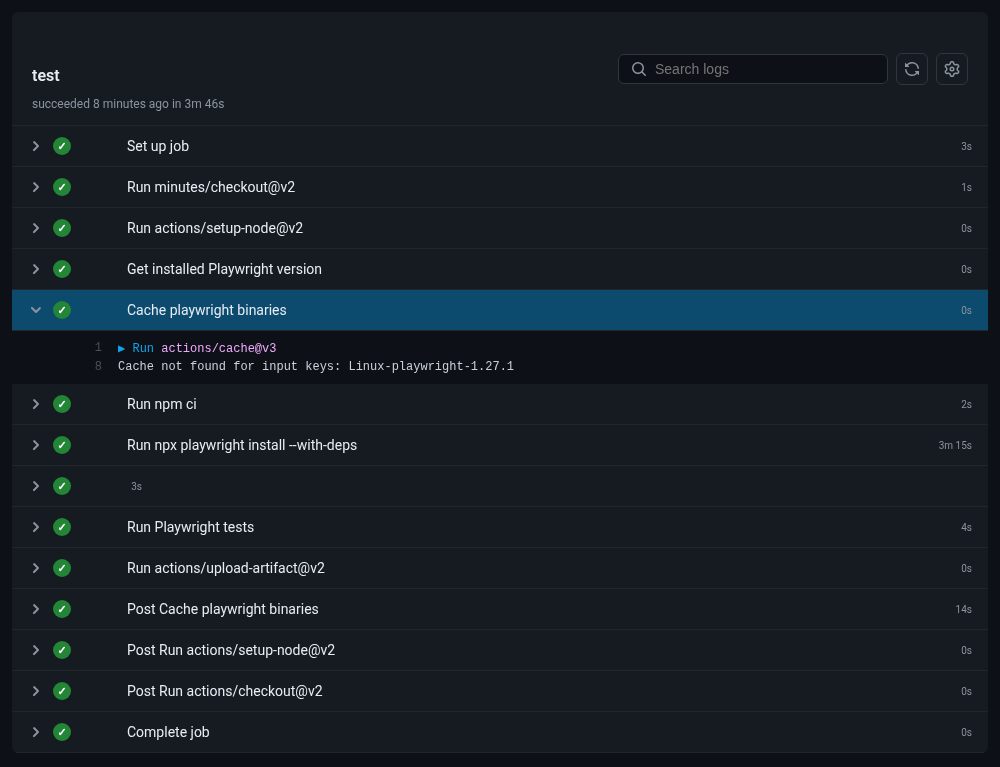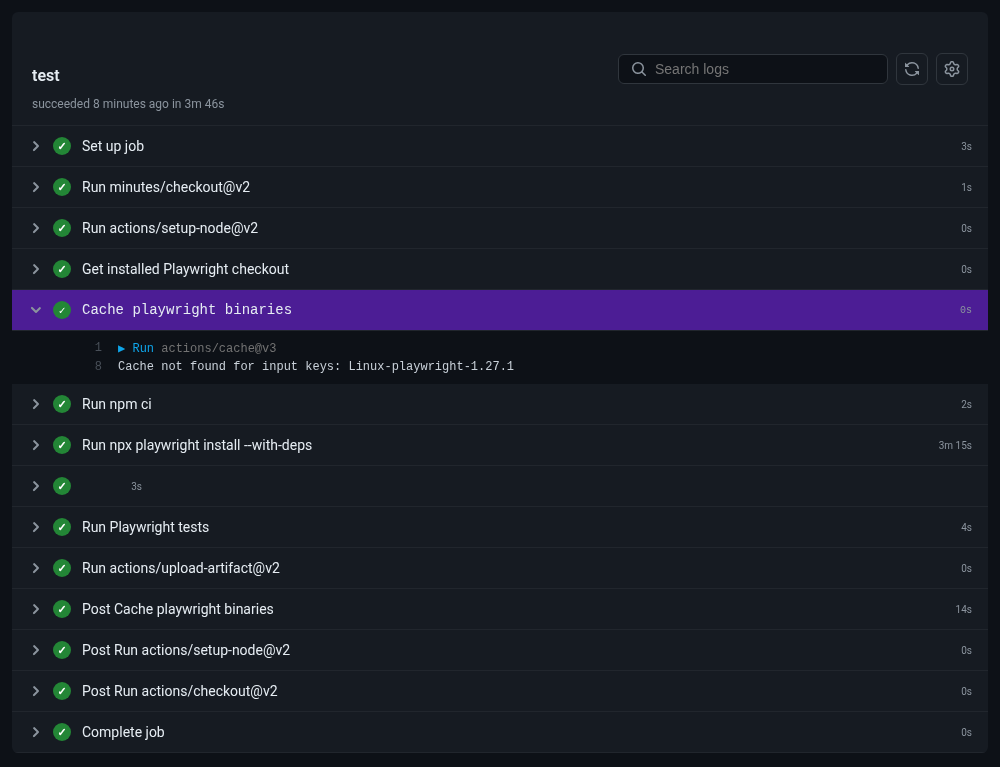--- a/index.html
+++ b/index.html
@@ -79,22 +79,21 @@
     .jobs-list {}
     .job-row {
       display: flex;
       align-items: center;
       padding: 10px 16px;
       border-bottom: 1px solid #21262d;
       cursor: pointer;
       transition: background 0.1s;
     }
     .job-row.expanded {
-      background-color: #4c1d95;
-      font-family: Liberation Mono, monospace;
+      background-color: #0c4a6e;
     }
     .chevron {
       width: 16px;
       height: 16px;
       margin-right: 8px;
       flex-shrink: 0;
       color: #8b949e;
       display: flex;
       align-items: center;
       justify-content: center;
@@ -125,20 +124,21 @@
     }
     .check-circle::after {
       content: '✓';
       color: #fff;
       font-size: 11px;
       font-weight: bold;
     }
     .job-name {
       flex: 1;
       color: #e6edf3;
+      margin-left: 45px;
     }
     .job-duration {
       color: #8b949e;
       font-size: 10px;
       min-width: 60px;
       text-align: right;
     }
     .log-lines {
       background-color: #0d1117;
       padding: 8px 0;
@@ -159,21 +159,21 @@
       user-select: none;
     }
     .log-line-content {
       color: #c9d1d9;
       white-space: pre;
     }
     .log-line-content .cmd {
       color: #0ea5e9;
     }
     .log-line-content .key-path {
-      color: #737373;
+      color: #f0abfc;
     }
   </style>
 </head>
 <body>
 
 <div class="container">
   <div class="header">
     <div class="header-left">
       <div class="header-title">test</div>
       <div class="header-subtitle">succeeded 8 minutes ago in 3m 46s</div>
@@ -238,21 +238,21 @@
       </div>
       <div class="job-row">
         <div class="chevron">
           <svg width="12" height="12" viewBox="0 0 12 12" fill="currentColor">
             <path d="M4.7 1.3a1 1 0 0 0-1.4 1.4L6.6 6l-3.3 3.3a1 1 0 1 0 1.4 1.4l4-4a1 1 0 0 0 0-1.4l-4-4Z"></path>
           </svg>
         </div>
         <div class="status-icon">
           <div class="check-circle"></div>
         </div>
-        <div class="job-name">Get installed Playwright checkout</div>
+        <div class="job-name">Get installed Playwright version</div>
         <div class="job-duration">0s</div>
       </div>
       <div class="job-row expanded">
         <div class="chevron open">
           <svg width="12" height="12" viewBox="0 0 12 12" fill="currentColor">
             <path d="M4.7 1.3a1 1 0 0 0-1.4 1.4L6.6 6l-3.3 3.3a1 1 0 1 0 1.4 1.4l4-4a1 1 0 0 0 0-1.4l-4-4Z"></path>
           </svg>
         </div>
         <div class="status-icon">
           <div class="check-circle"></div>

